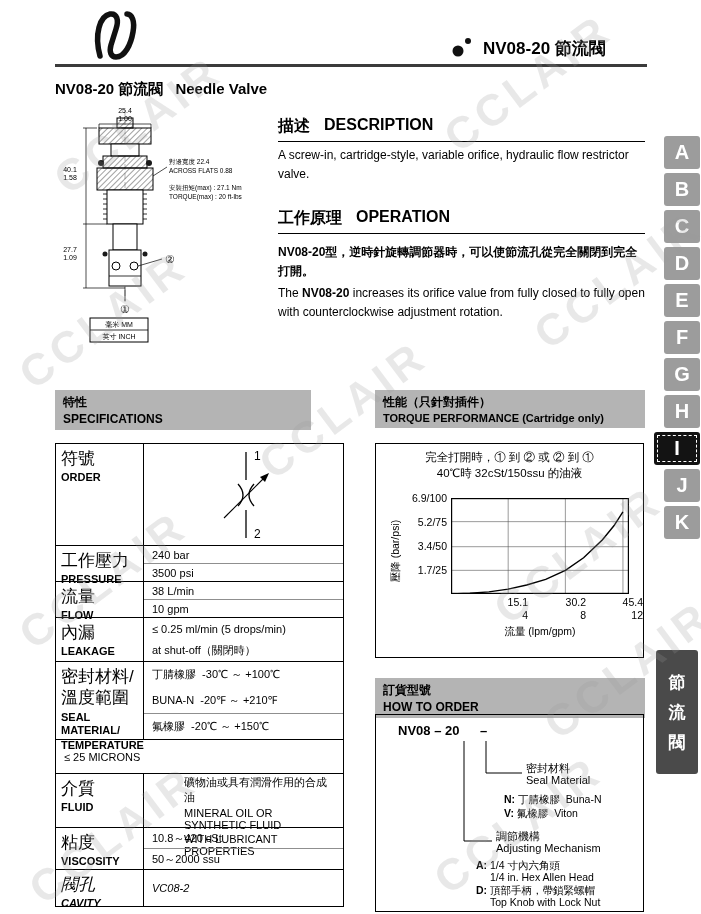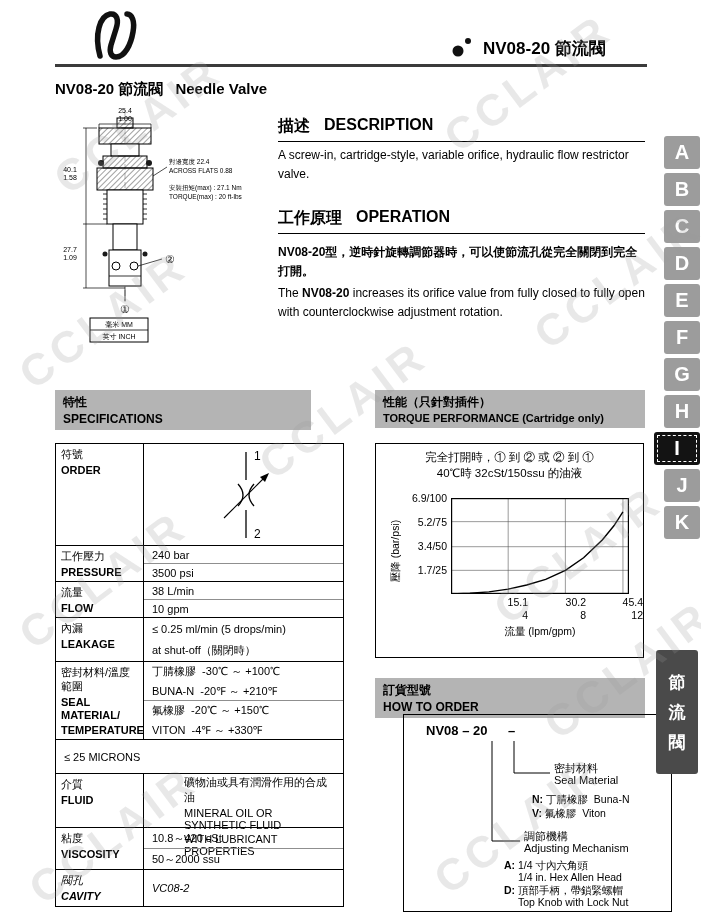--- a/index.html
+++ b/index.html
@@ -30,36 +30,36 @@
   
   .secbar{background:#b4b4b4;padding:4px 8px;box-sizing:border-box;}
   .secbar .cn{font-size:12px;font-weight:bold;}
   .secbar .en{font-size:12px;font-weight:bold;margin-top:1px;}
   .secbar .en.small{font-size:11px;}
   
   .spec-table{left:55px;top:443px;width:289px;border:1px solid #000;box-sizing:border-box;z-index:10;background:transparent;}
   .spec-row{display:flex;border-bottom:1px solid #000;box-sizing:border-box;}
   .spec-row:last-child{border-bottom:none;}
   .spec-label{width:88px;border-right:1px solid #000;padding:4px 5px;box-sizing:border-box;flex:none;}
-  .lab-cn{font-size:11px;line-height:1.25;}
+  .lab-cn{font-size:17px;line-height:1.25;}
   .lab-en{font-size:11px;font-weight:bold;margin-top:2px;line-height:1.2;}
   .spec-value{flex:1;display:flex;flex-direction:column;}
   .sub{font-size:11px;padding:1px 8px;white-space:pre-wrap;flex:1;display:flex;align-items:center;box-sizing:border-box;}
   .sub.bd{border-top:1px solid #8f8f8f;}
   .symbol-cell{align-items:center;justify-content:center;}
   
   .perf-box{left:375px;top:443px;width:269px;height:215px;border:1px solid #000;box-sizing:border-box;z-index:10;}
   .perf-note{position:absolute;left:0;width:100%;text-align:center;font-size:11.5px;}
   .ylab{position:absolute;width:45px;text-align:right;font-size:10.5px;}
   .xlab{position:absolute;width:40px;text-align:right;font-size:10.5px;}
   .yaxis-title{position:absolute;left:-30px;top:100px;width:100px;height:14px;text-align:center;
                font-size:10.5px;transform:rotate(-90deg);}
   .xaxis-title{position:absolute;left:75px;top:181px;width:178px;text-align:center;font-size:10.5px;}
   
-  .order-box{left:375px;top:714px;width:269px;height:198px;border:1px solid #000;box-sizing:border-box;z-index:10;margin-left:28px;}
+  .order-box{left:375px;top:714px;width:269px;height:198px;border:1px solid #000;box-sizing:border-box;z-index:10;}
   .ord-model{position:absolute;left:22px;top:8px;font-size:13px;font-weight:bold;}
   .ord-dash{position:absolute;left:104px;top:8px;font-size:13px;font-weight:bold;}
   .ord-t{position:absolute;font-size:11px;}
   .ord-o{position:absolute;font-size:10.5px;white-space:pre-wrap;}
   .ord-o .code{font-weight:bold;}
   .drawing-svg text{font-family:"Liberation Sans",sans-serif;}
 </style>
 </head>
 <body>
 
@@ -268,21 +268,20 @@
     <div class="spec-row" style="height:78px;">
       <div class="spec-label">
         <div class="lab-cn">密封材料/溫度範圍</div>
         <div class="lab-en">SEAL MATERIAL/</div>
         <div class="lab-en">TEMPERATURE</div>
       </div>
       <div class="spec-value">
         <div class="sub">丁腈橡膠  -30℃ ～ +100℃</div>
         <div class="sub">BUNA-N  -20℉ ～ +210℉</div>
         <div class="sub bd">氟橡膠  -20℃ ～ +150℃</div>
-        <div class="sub">VITON  -4℉ ～ +330℉</div>
       </div>
     </div>
     <div class="spec-row" style="height:34px;">
       <div class="spec-value">
         <div class="sub">≤ 25 MICRONS</div>
       </div>
     </div>
     <div class="spec-row" style="height:54px;gap:32px;">
       <div class="spec-label">
         <div class="lab-cn">介質</div>

